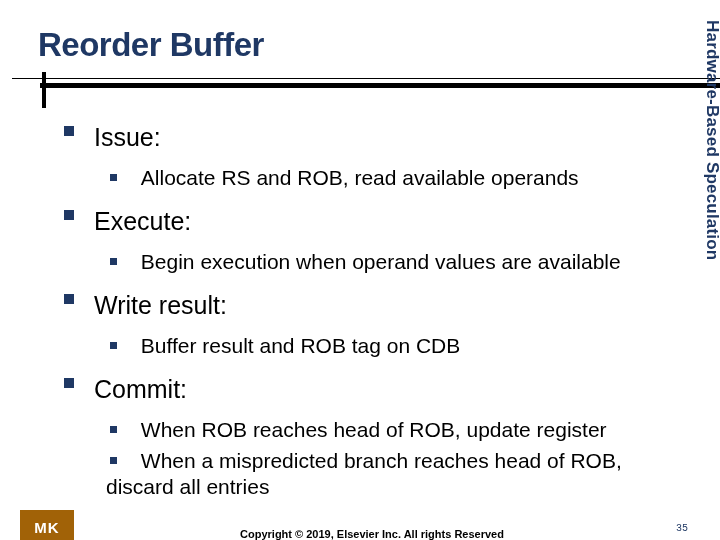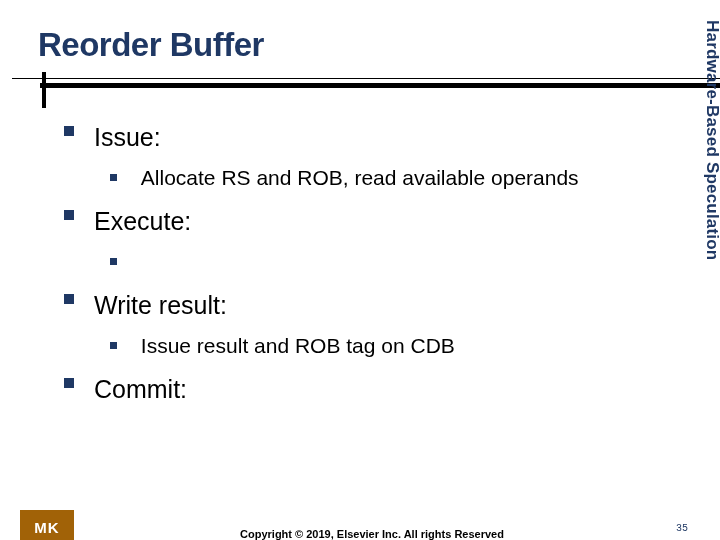--- a/index.html
+++ b/index.html
@@ -156,42 +156,53 @@
       </li>
 
       <li>
         <div class="row">
           <span class="b1"></span>
           <span class="heading1">Execute:</span>
         </div>
         <ul class="lvl2">
           <li class="row">
             <span class="b2"></span>
+            <span>Begin execution when operand values are available</span>
           </li>
         </ul>
       </li>
 
       <li>
         <div class="row">
           <span class="b1"></span>
           <span class="heading1">Write result:</span>
         </div>
         <ul class="lvl2">
           <li class="row">
             <span class="b2"></span>
-            <span>Issue result and ROB tag on CDB</span>
+            <span>Buffer result and ROB tag on CDB</span>
           </li>
         </ul>
       </li>
 
       <li>
         <div class="row">
           <span class="b1"></span>
           <span class="heading1">Commit:</span>
         </div>
+        <ul class="lvl2">
+          <li class="row">
+            <span class="b2"></span>
+            <span>When ROB reaches head of ROB, update register</span>
+          </li>
+          <li class="row">
+            <span class="b2"></span>
+            <span>When a mispredicted branch reaches head of ROB, discard all entries</span>
+          </li>
+        </ul>
       </li>
 
     </ul>
   </div>
 
   <div class="footer">
     <div class="logo">
       <span class="logo-text">MK</span>
     </div>
     <div class="copyright">Copyright © 2019, Elsevier Inc. All rights Reserved</div>

